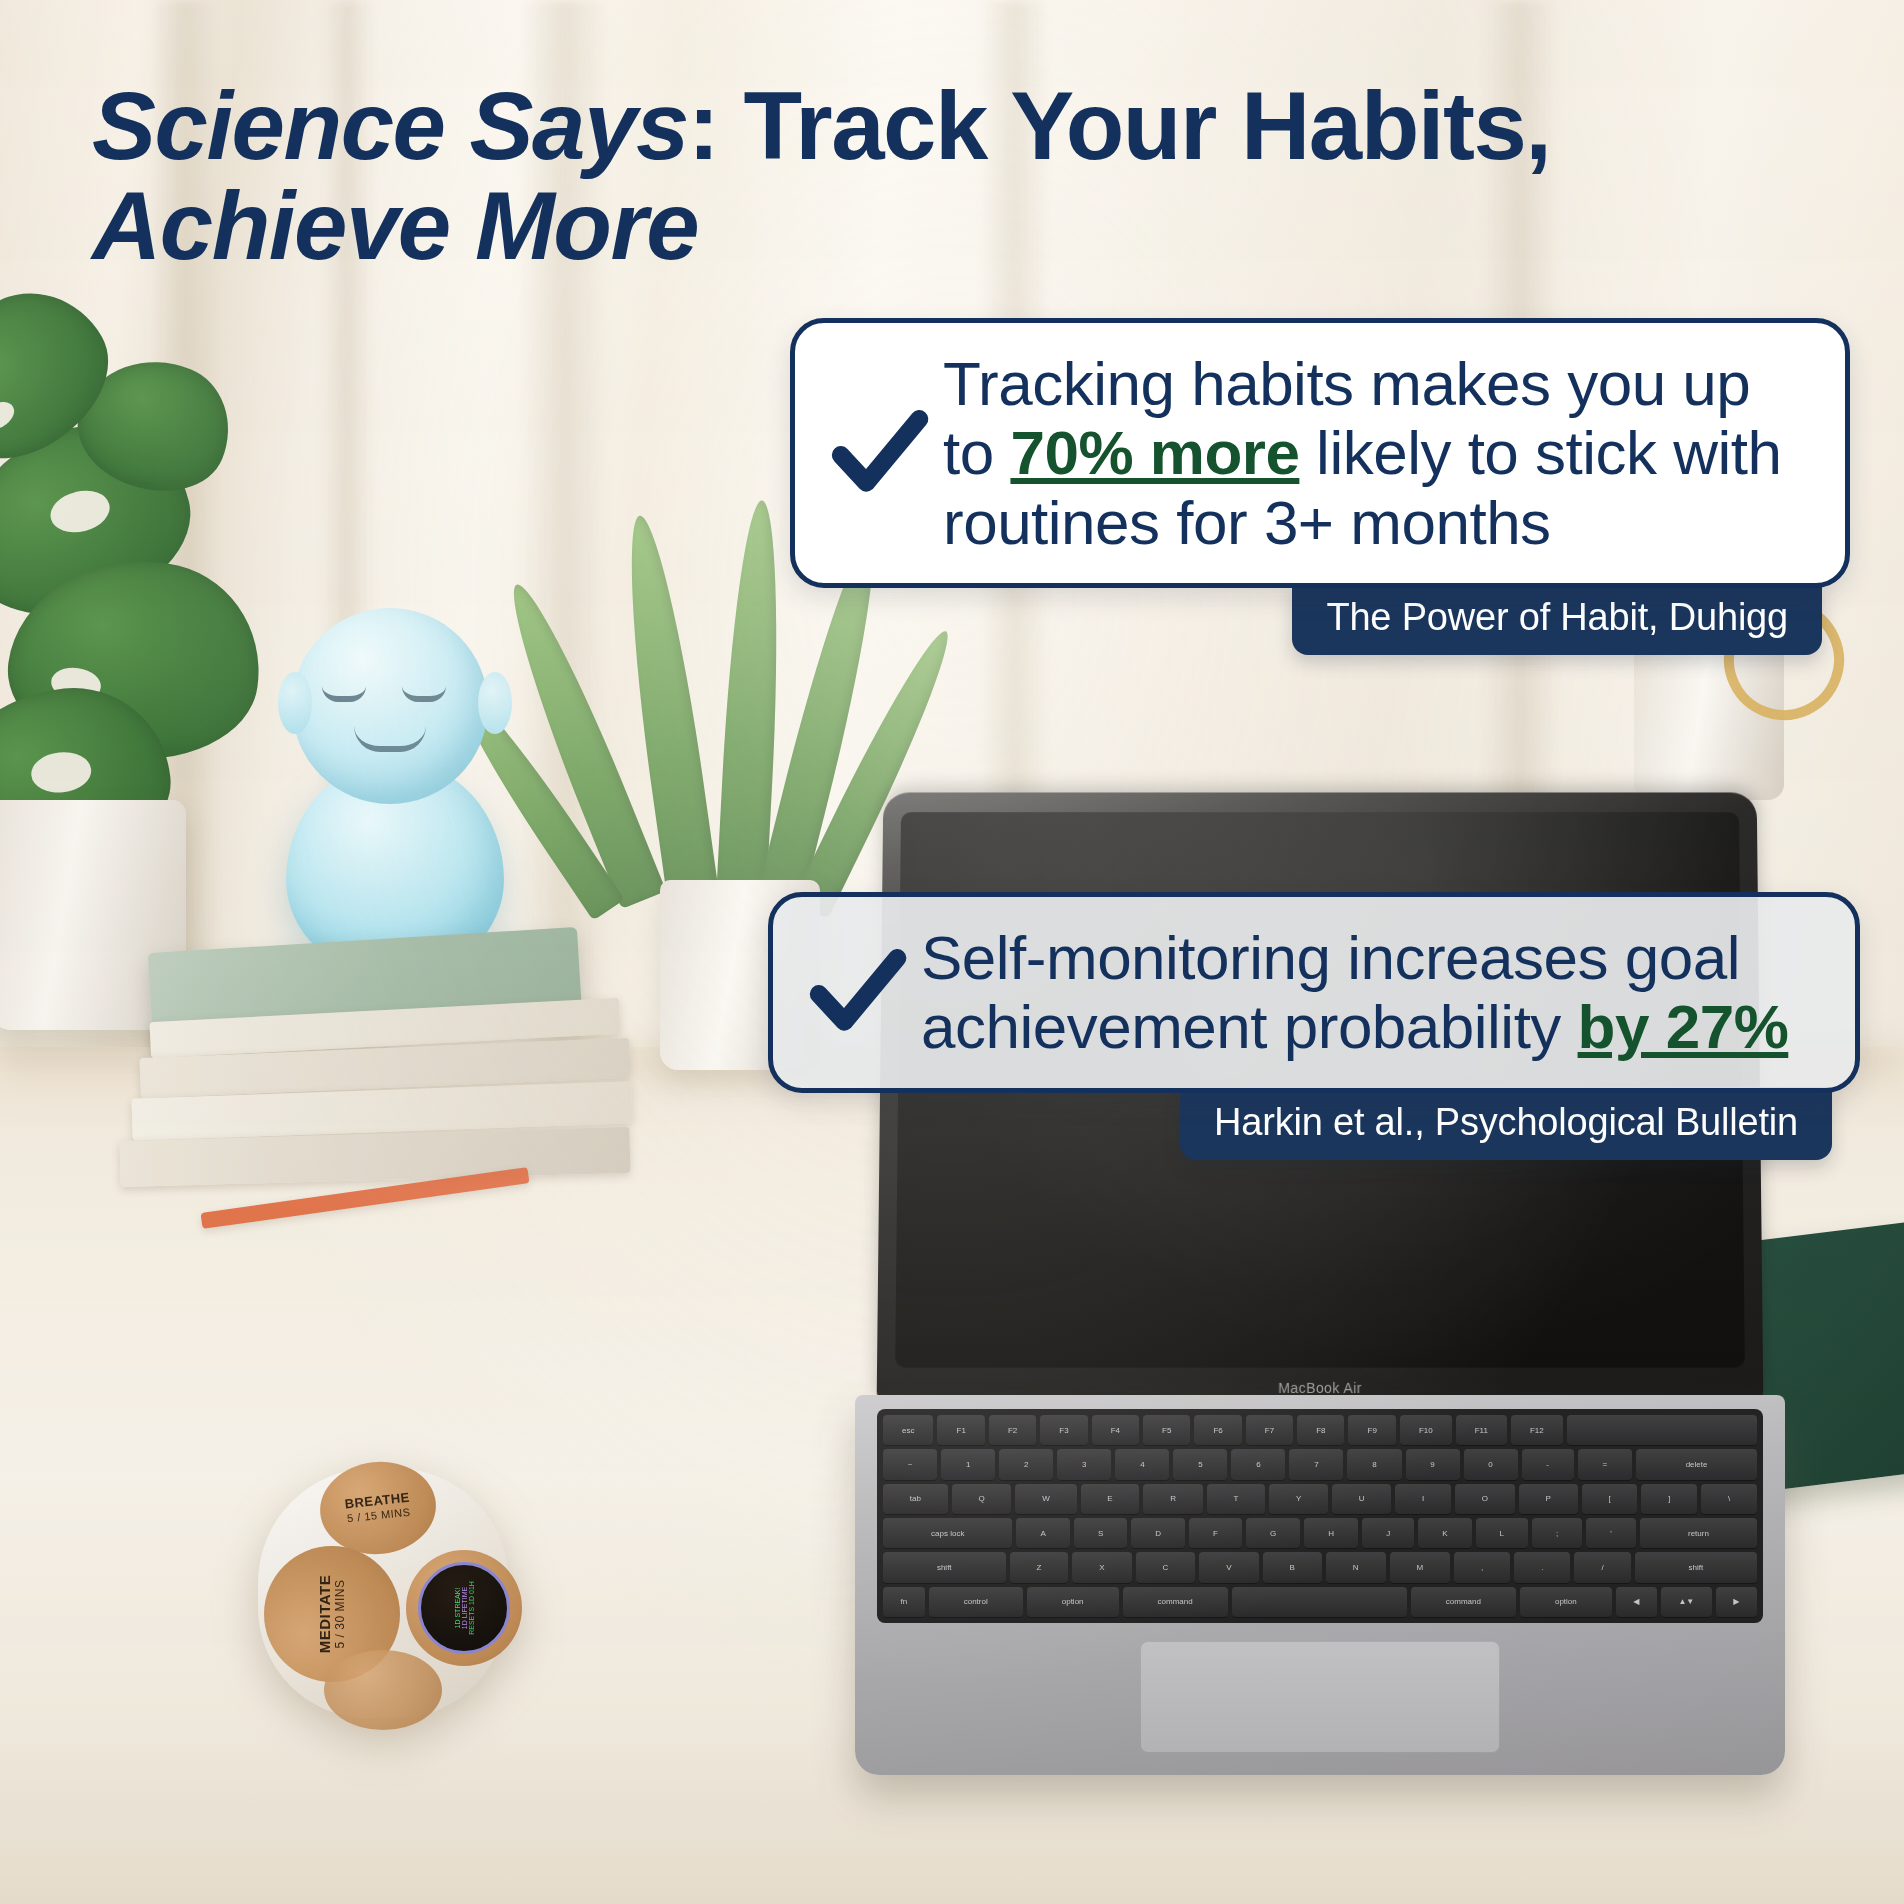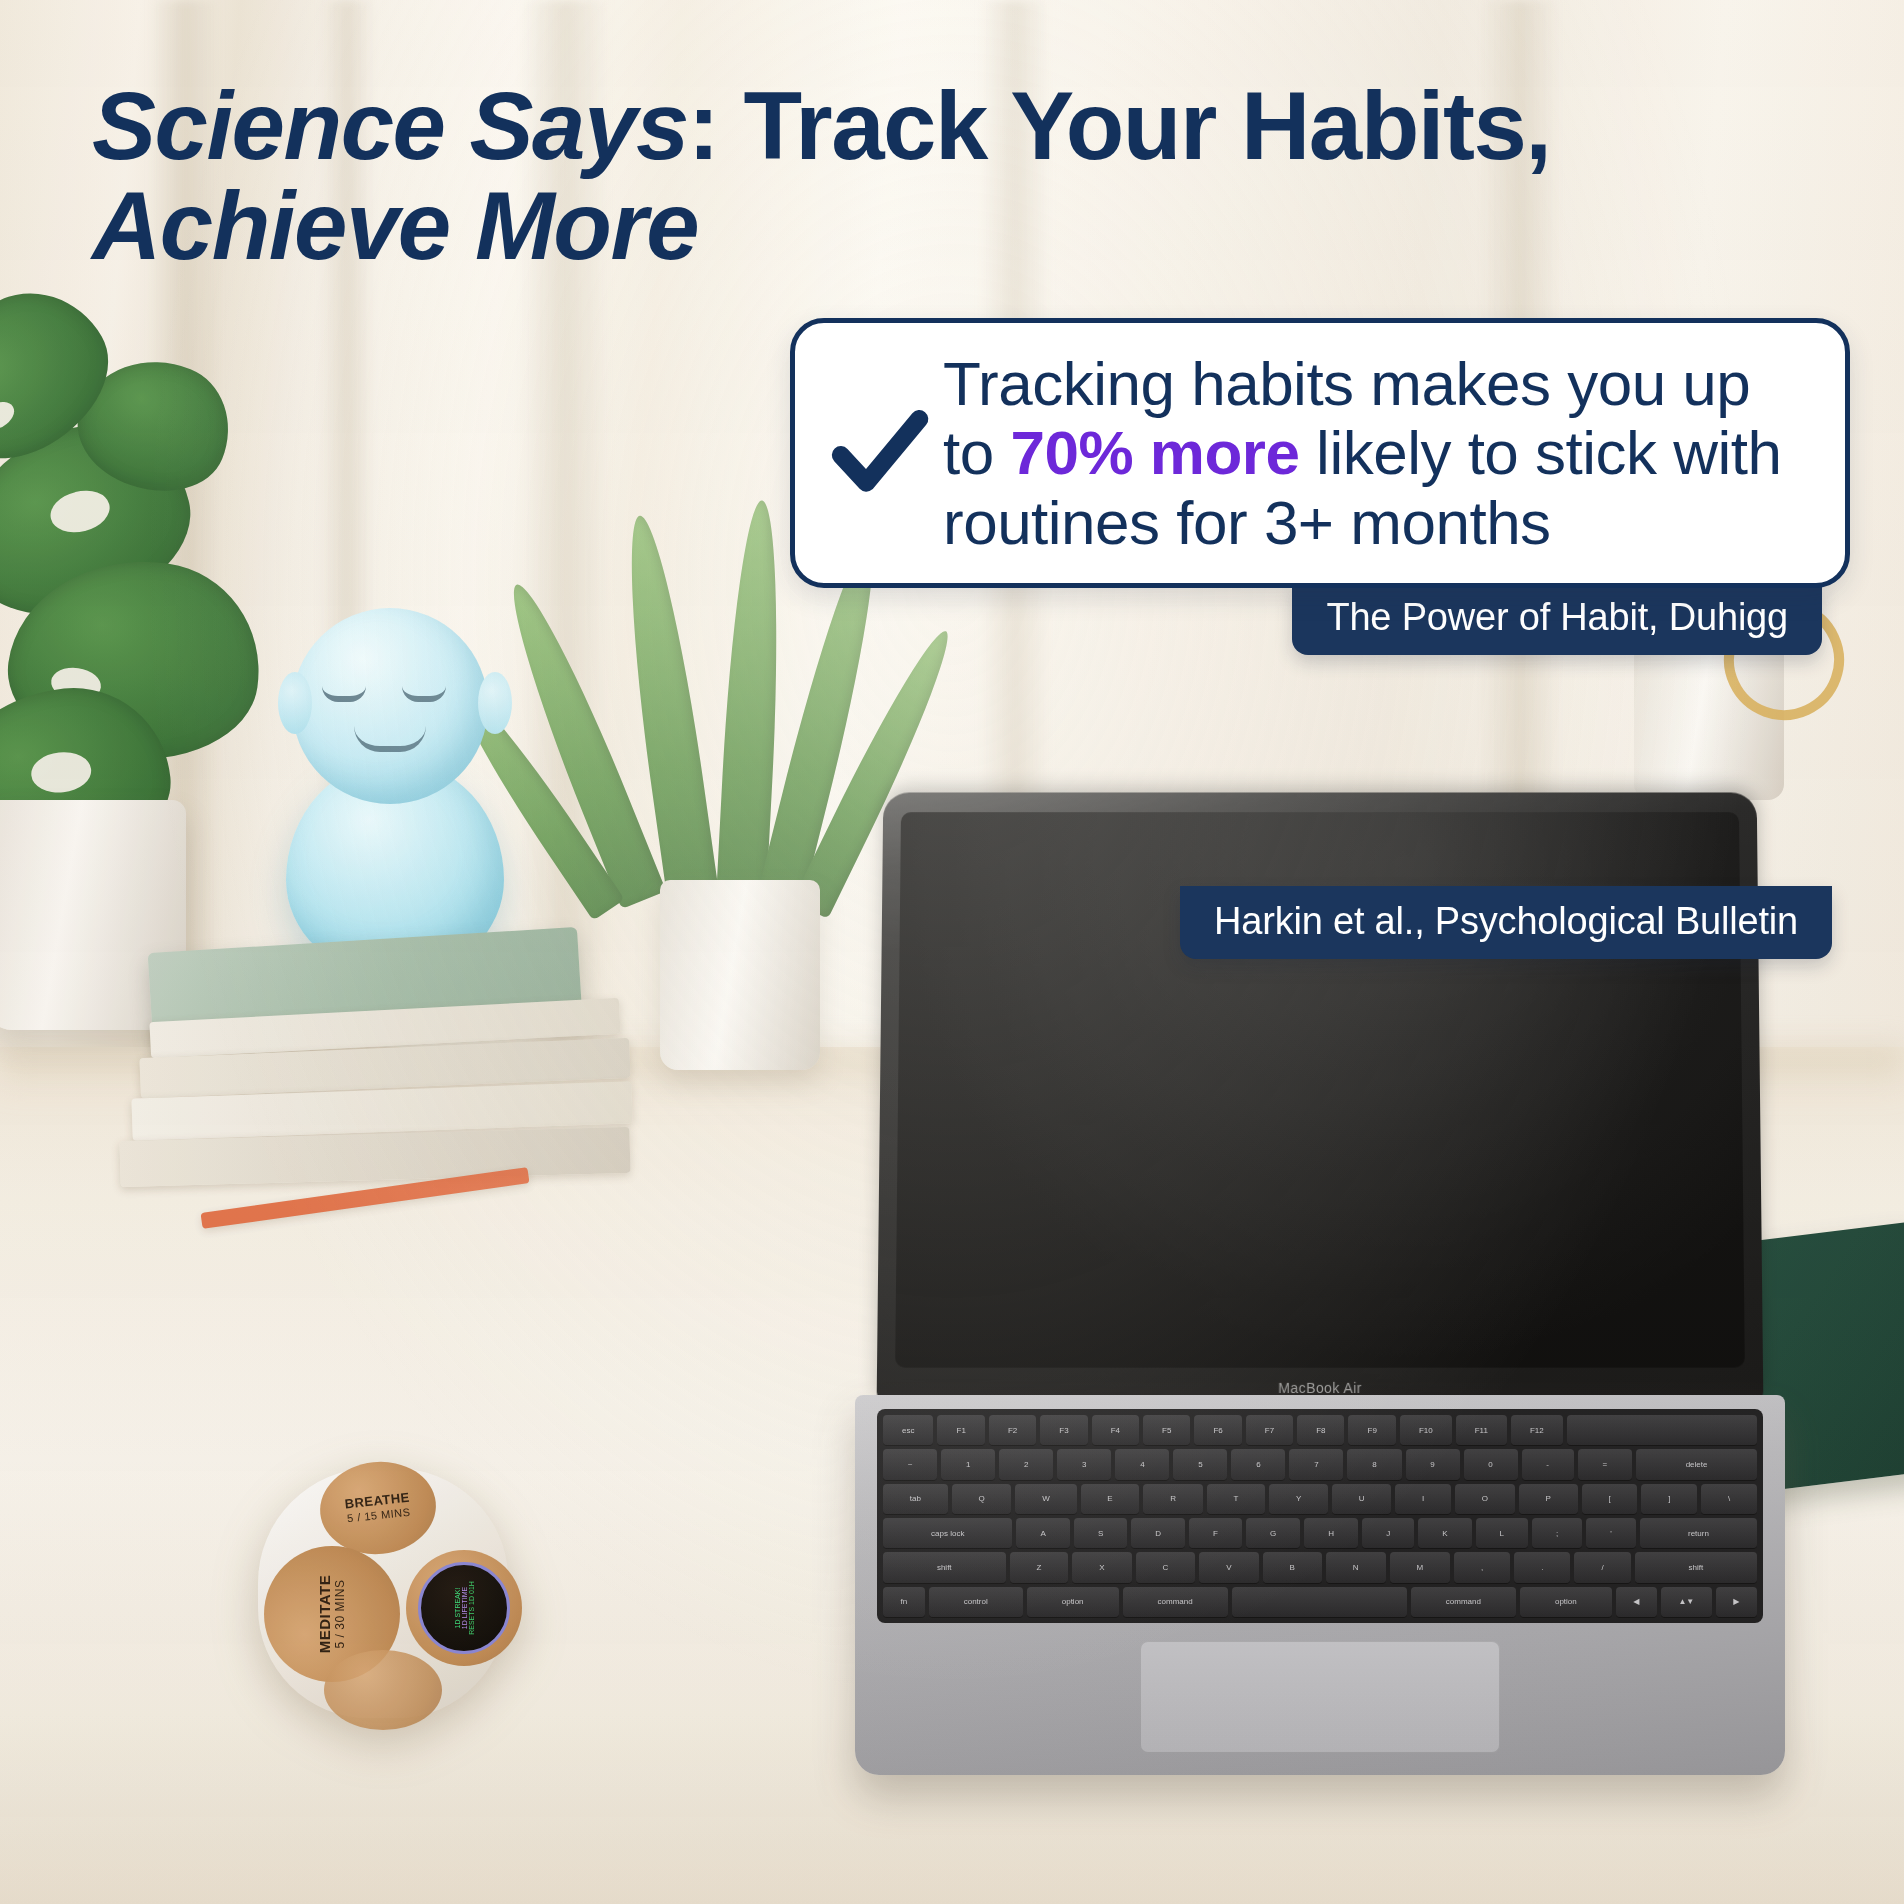--- a/index.html
+++ b/index.html
@@ -255,21 +255,21 @@
     margin-right: 6px;
     display: flex; align-items: center; justify-content: center;
   }
   .check-icon svg { width: 106px; height: 106px; }
 
   .stat-text {
     color: #13315c;
     font-size: 62px; line-height: 1.12;
     font-weight: 400; letter-spacing: -0.5px;
   }
-  .hl { color: #6d28d9; font-weight: bold; }
+  .hl { color: #14532d; font-weight: bold; text-decoration: underline; }
 
   .attribution {
     margin-left: auto;
     background: #1b365d;
     color: #ffffff;
     font-size: 38px;
     padding: 14px 34px 16px 34px;
     border-radius: 0 0 16px 16px;
     width: max-content;
     max-width: 96%;
@@ -484,19 +484,29 @@
         <div class="stat-text">
           <span>Tracking habits makes you up to </span><span class="hl">70% more</span><span> likely to stick with routines for 3+ months</span>
         </div>
       </div>
       <div class="attrib-wrap">
         <div class="attribution">The Power of Habit, Duhigg</div>
       </div>
     </div>
 
     <div class="card-group" id="card2">
+      <div class="stat-card tint">
+        <div class="check-icon">
+          <svg viewBox="0 0 100 100" aria-hidden="true">
+            <path d="M14 52 L38 78 L88 18" fill="none" stroke="#13315c" stroke-width="17" stroke-linecap="round" stroke-linejoin="round"></path>
+          </svg>
+        </div>
+        <div class="stat-text">
+          <span>Self-monitoring increases goal achievement probability </span><span class="hl">by 27%</span>
+        </div>
+      </div>
       <div class="attrib-wrap">
         <div class="attribution">Harkin et al., Psychological Bulletin</div>
       </div>
     </div>
 
   </div>
 </div>
 
 </body></html>

